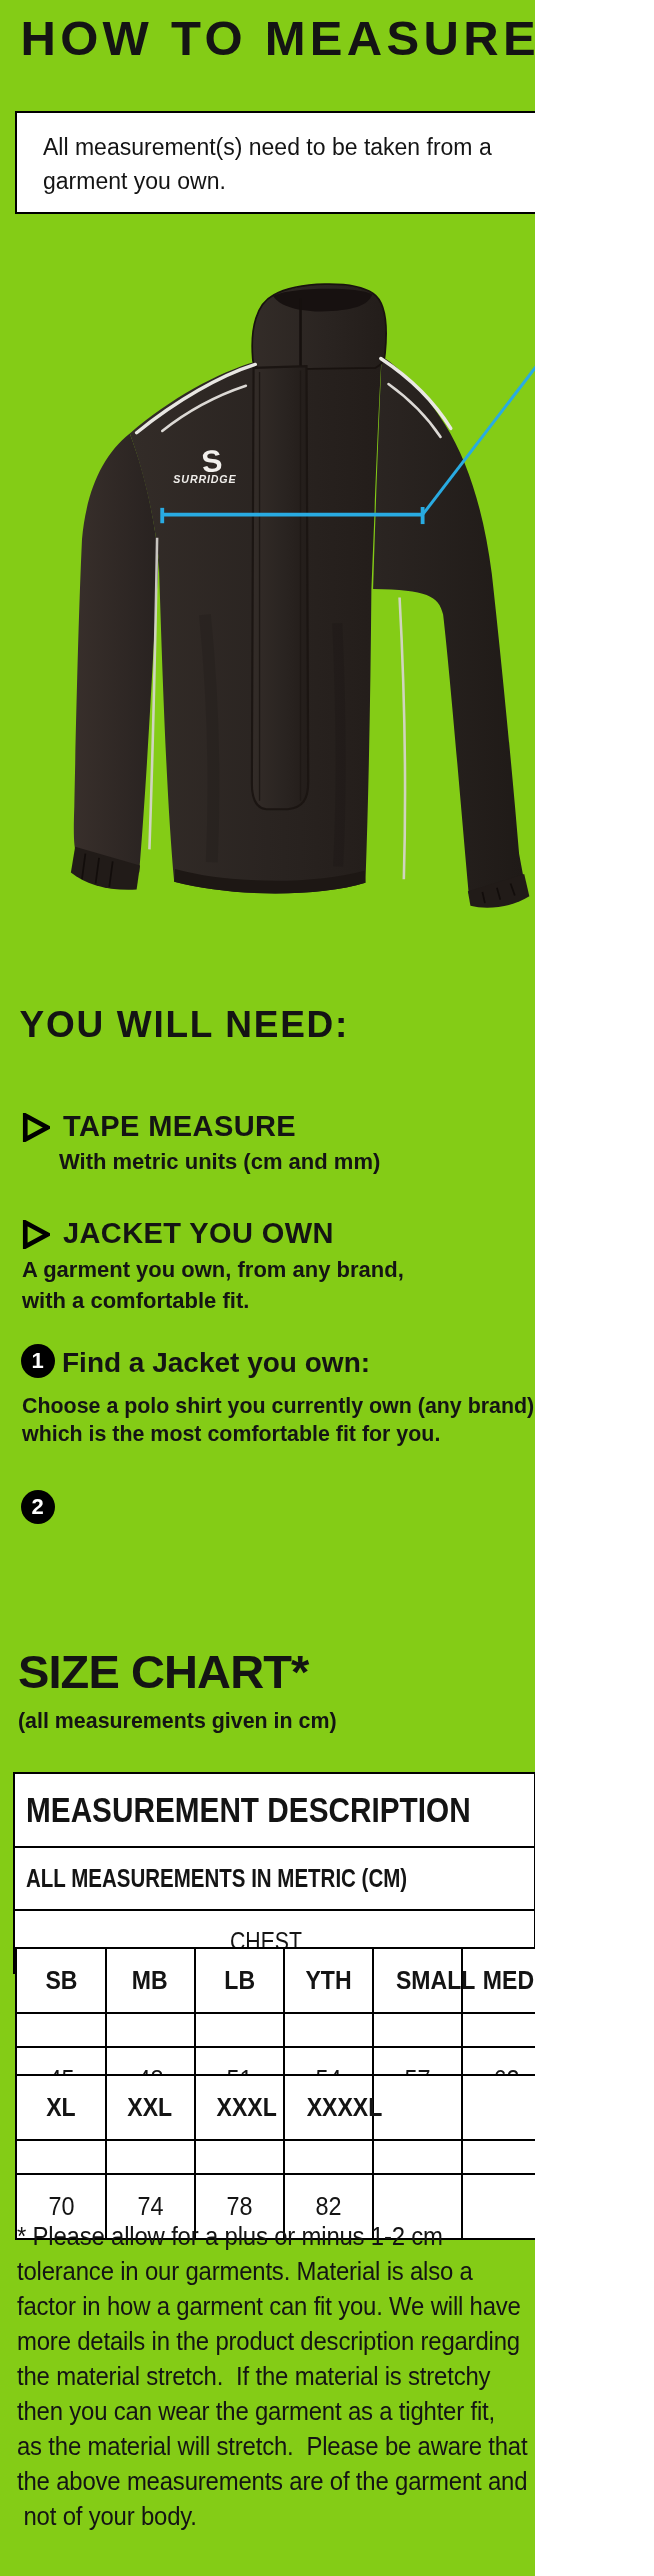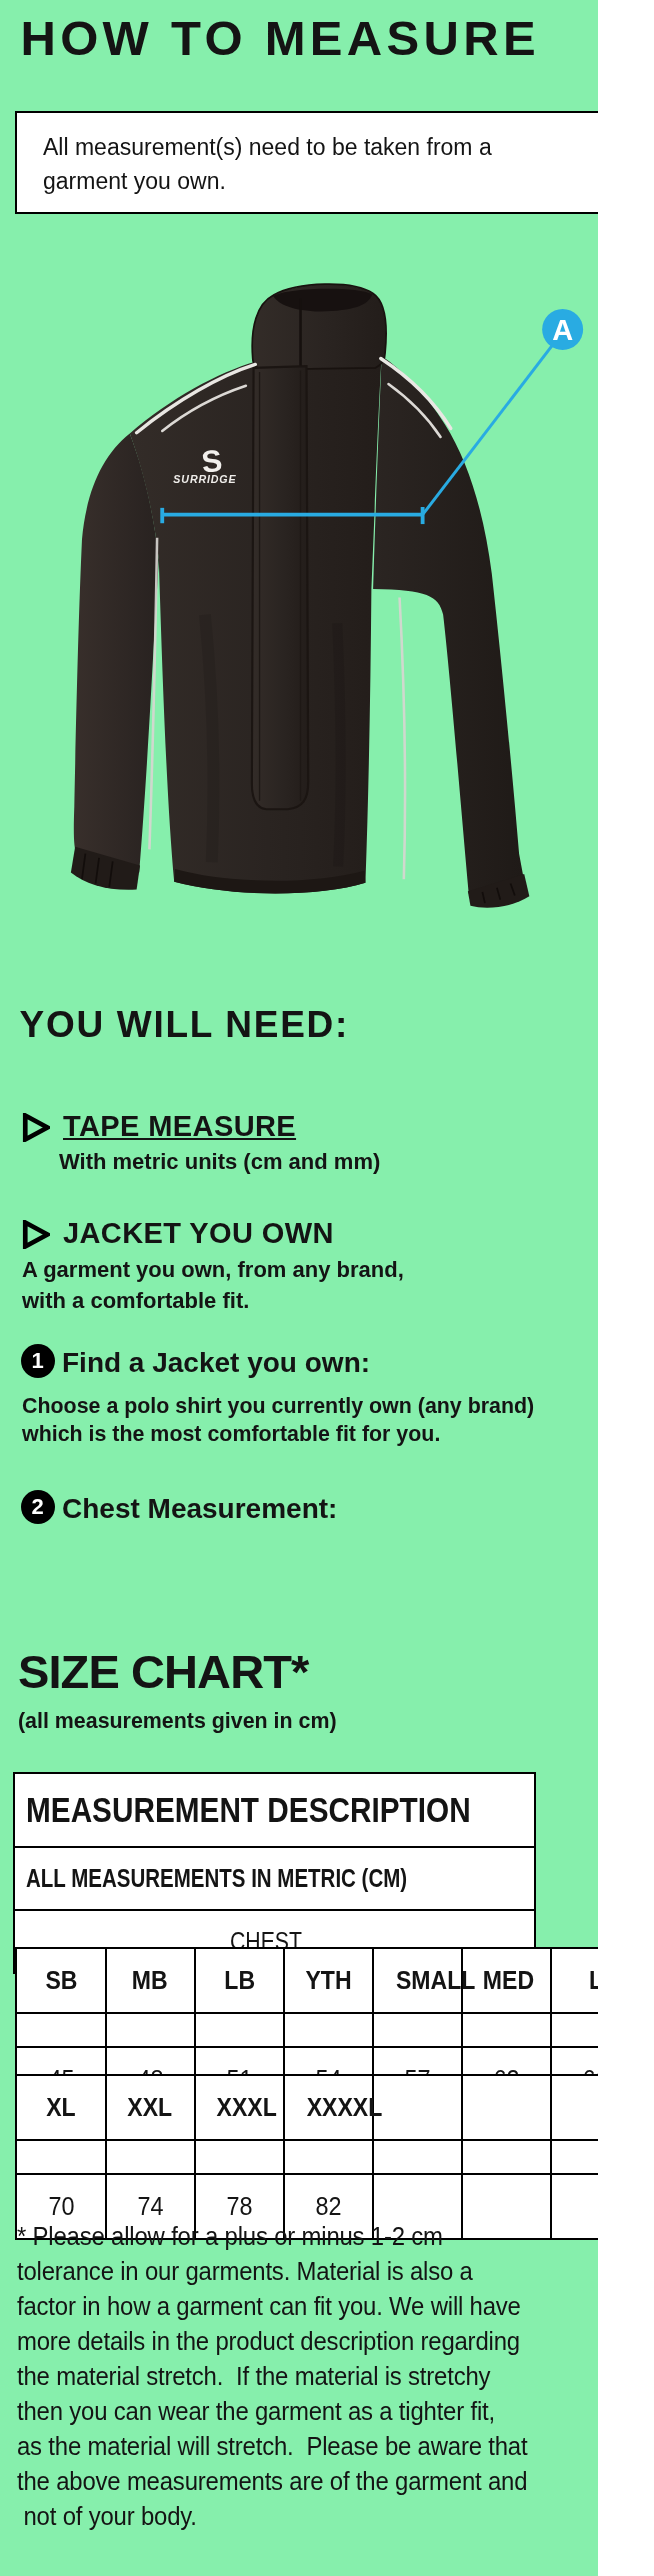--- a/index.html
+++ b/index.html
@@ -1,21 +1,21 @@
 <!DOCTYPE html>
 <html style="font-size:13.7px"><head>
 <meta charset="utf-8">
 <style>
   * { box-sizing: border-box; }
   html, body { margin: 0; padding: 0; background: #fff; }
   .page {
     position: relative;
-    width: 598px;
+    width: 535px;
     height: 2576px;
-    background: #86efac;
+    background: #84cc16;
     font-family: "Liberation Sans", sans-serif;
     color: #141414;
     overflow: hidden;
   }
   .abs { position: absolute; margin: 0; }
 
   .title {
     top: 10.2px; left: 20.5px;
     font-size: 49px; font-weight: bold; letter-spacing: 4.3px;
     white-space: nowrap;
@@ -171,41 +171,40 @@
         <text x="659" y="98" text-anchor="middle" font-size="34" font-weight="bold" fill="#ffffff">A</text>
       </g>
     </svg>
   </div>
 
   <h2 class="abs ywn-heading">YOU WILL NEED:</h2>
 
   <svg class="tri-icon" style="top:1113px; left:21.4px;" viewBox="0 0 34 34">
     <path d="M5,3 L31,17 L5,31 Z" fill="none" stroke="#000" stroke-width="5.5"></path>
   </svg>
-  <div class="abs need-item-title" style="top:1110px; left:63px;text-decoration:underline;">TAPE MEASURE</div>
+  <div class="abs need-item-title" style="top:1110px; left:63px;">TAPE MEASURE</div>
   <div class="abs need-item-desc" style="top:1146px; left:22px;margin-left:37px;">With metric units (cm and mm)</div>
 
   <svg class="tri-icon" style="top:1220px; left:21.4px;" viewBox="0 0 34 34">
     <path d="M5,3 L31,17 L5,31 Z" fill="none" stroke="#000" stroke-width="5.5"></path>
   </svg>
   <div class="abs need-item-title" style="top:1217px; left:63px;">JACKET YOU OWN</div>
   <div class="abs need-item-desc" style="top:1254px; left:22px;">A garment you own, from any brand,
 with a comfortable fit.</div>
 
   <div class="step-circle" style="top:1344px; left:20.5px;">
     <span>1</span>
   </div>
   <div class="abs step-title" style="top:1347px; left:62px;">Find a Jacket you own:</div>
   <div class="abs step-desc" style="top:1392px; left:22px;">Choose a polo shirt you currently own (any brand)
 which is the most comfortable fit for you.</div>
 
   <div class="step-circle" style="top:1490px; left:20.5px;">
     <span>2</span>
   </div>
-  <div class="abs step-title" style="top:1493px; left:62px;">Chest Measurement:</div>
 
   <h2 class="abs size-chart-heading">SIZE CHART*</h2>
   <div class="abs size-chart-sub">(all measurements given in cm)</div>
 
   <table class="abs desc-table">
     <tbody>
         <tr class="desc-row-title">
       <td><span class="cond desc-title-text">MEASUREMENT DESCRIPTION</span></td>
     </tr>
     <tr class="desc-row-unit">

